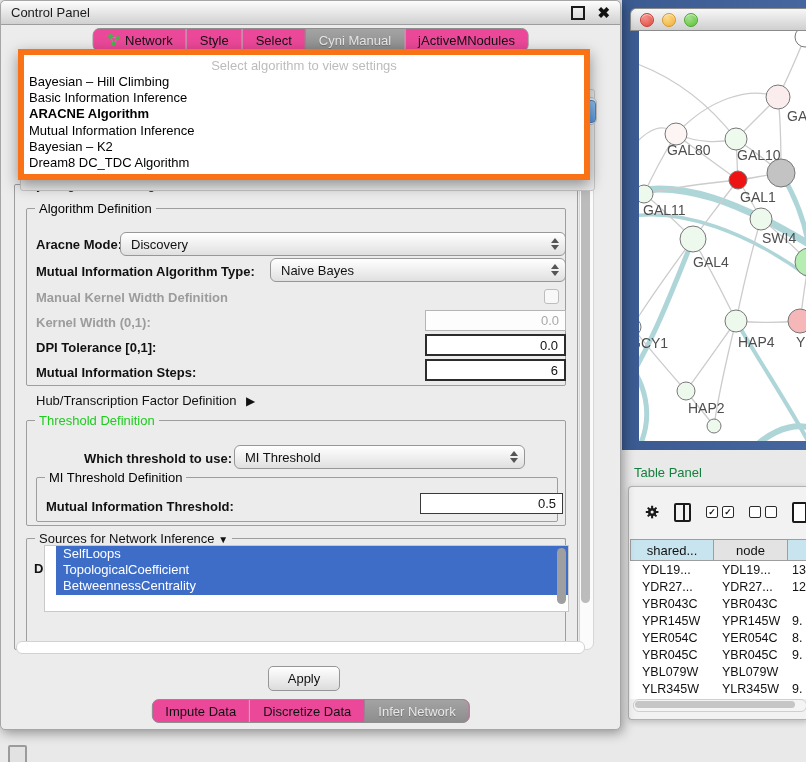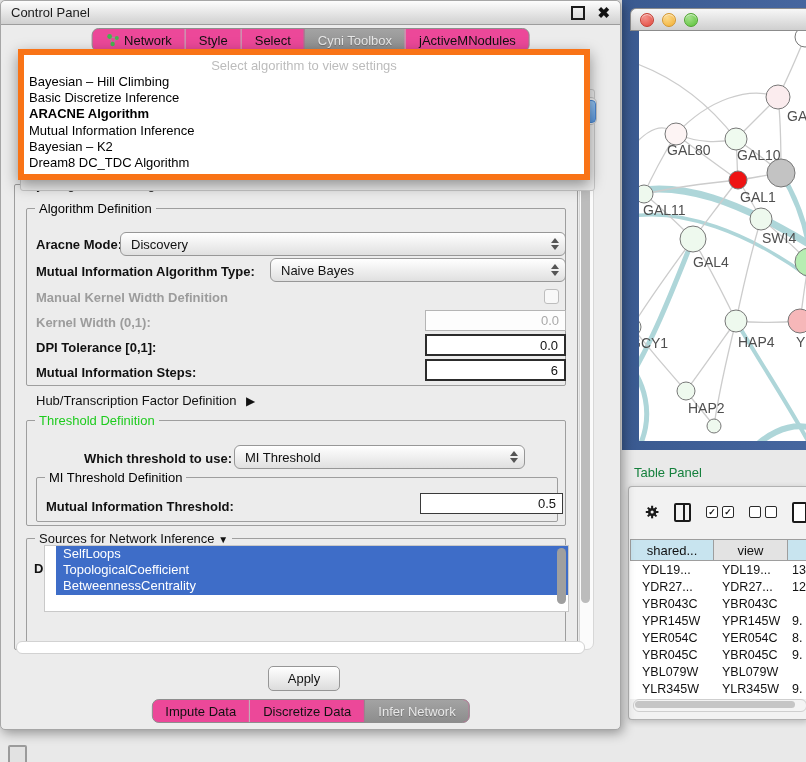--- a/index.html
+++ b/index.html
@@ -209,21 +209,21 @@
       <span class="cb">✓</span>
     </span>
     <span class="cbrow">
       <span class="cb"></span>
       <span class="cb"></span>
     </span>
     <span class="ico-doc"></span>
   </div>
   <div class="thead">
     <span class="th c1 blue">shared...</span>
-    <span class="th c2">view</span>
+    <span class="th c2">node</span>
     <span class="th c3 blue"></span>
   </div>
   <div class="tbody">
       <div class="trow">
         <span class="tc c1">YDL19...</span>
         <span class="tc c2">YDL19...</span>
         <span class="tc c3">13</span>
       </div>
       <div class="trow">
         <span class="tc c1">YDR27...</span>
@@ -291,37 +291,37 @@
       </svg>
       <span>Network</span>
     </div>
     <div class="seg">
       <span>Style</span>
     </div>
     <div class="seg">
       <span>Select</span>
     </div>
     <div class="seg sel">
-      <span>Cyni Toolbox</span>
+      <span>Cyni Manual</span>
     </div>
     <div class="seg">
       <span>jActiveMNodules</span>
     </div>
   </div>
 
   <div class="abs ghost-box"></div>
   <div class="abs ghost-combo1"></div>
   <div class="abs ghost-stepper"></div>
   <div class="abs ghost-combo2">gal-filtered.sif default node</div>
 
   <div class="abs popup">
     <div class="pop-ph">Select algorithm to view settings</div>
     <div>
         <div class="pitem">Bayesian – Hill Climbing</div>
-        <div class="pitem">Basic Discretize Inference</div>
+        <div class="pitem">Basic Information Inference</div>
         <div class="pitem bold">ARACNE Algorithm</div>
         <div class="pitem">Mutual Information Inference</div>
         <div class="pitem">Bayesian – K2</div>
         <div class="pitem">Dream8 DC_TDC Algorithm</div>
       </div>
   </div>
 
   <div class="abs gbox" style="left:13px;top:183px;width:562px;height:464px;">
     <span class="legend">Cyni Algorithm Settings</span>
   </div>

